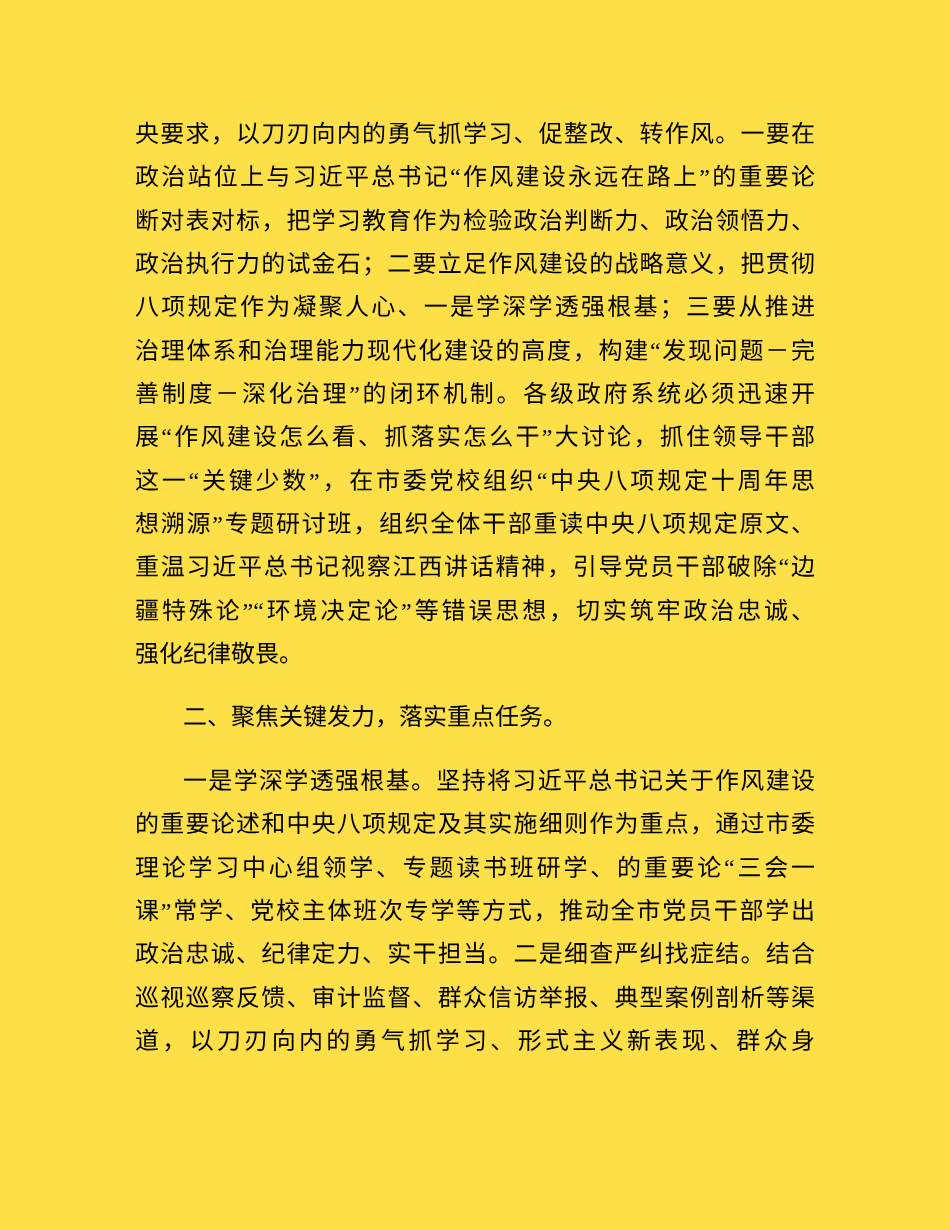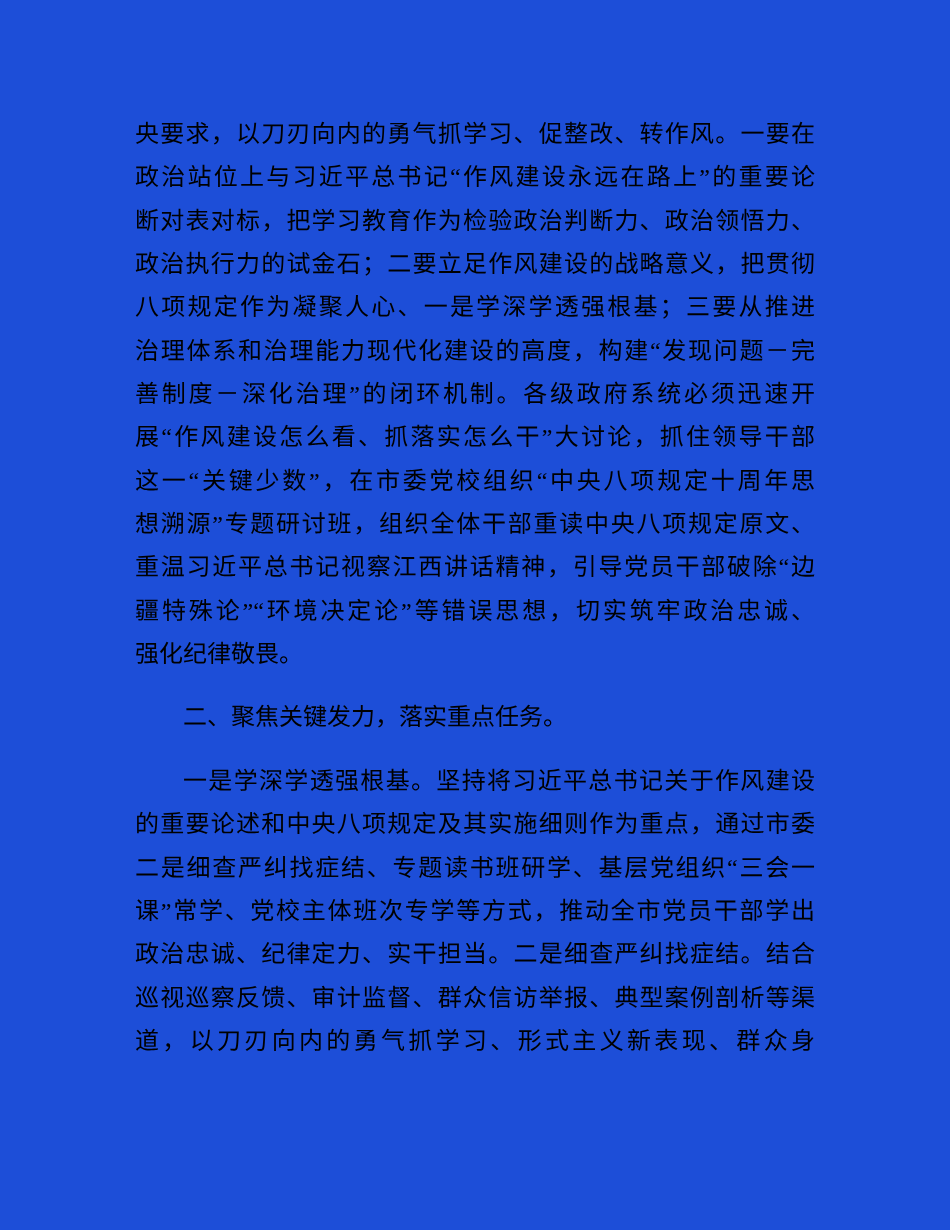--- a/index.html
+++ b/index.html
@@ -4,21 +4,21 @@
 <style>
   html, body {
     margin: 0;
     padding: 0;
     background: #ffffff;
   }
   .page {
     position: relative;
     width: 950px;
     height: 1230px;
-    background: #1d4ed8;
+    background: #fde047;
     overflow: hidden;
     font-family: "Liberation Serif", "DejaVu Serif", serif;
     color: #000000;
   }
   .text-block {
     position: absolute;
     left: 135px;
     top: 113px;
     width: 680px;
     font-size: 24px;
@@ -66,20 +66,20 @@
         <div class="line full">重温习近平总书记视察江西讲话精神，引导党员干部破除“边</div>
         <div class="line full">疆特殊论”“环境决定论”等错误思想，切实筑牢政治忠诚、</div>
         <div class="line last">强化纪律敬畏。</div>
       </div>
       <div class="para heading">
         <div class="line last indent">二、聚焦关键发力，落实重点任务。</div>
       </div>
       <div class="para body">
         <div class="line full indent">一是学深学透强根基。坚持将习近平总书记关于作风建设</div>
         <div class="line full">的重要论述和中央八项规定及其实施细则作为重点，通过市委</div>
-        <div class="line full">二是细查严纠找症结、专题读书班研学、基层党组织“三会一</div>
+        <div class="line full">理论学习中心组领学、专题读书班研学、的重要论“三会一</div>
         <div class="line full">课”常学、党校主体班次专学等方式，推动全市党员干部学出</div>
         <div class="line full">政治忠诚、纪律定力、实干担当。二是细查严纠找症结。结合</div>
         <div class="line full">巡视巡察反馈、审计监督、群众信访举报、典型案例剖析等渠</div>
         <div class="line full">道，以刀刃向内的勇气抓学习、形式主义新表现、群众身</div>
       </div>
     </div>
 </div>
 
 </body></html>

